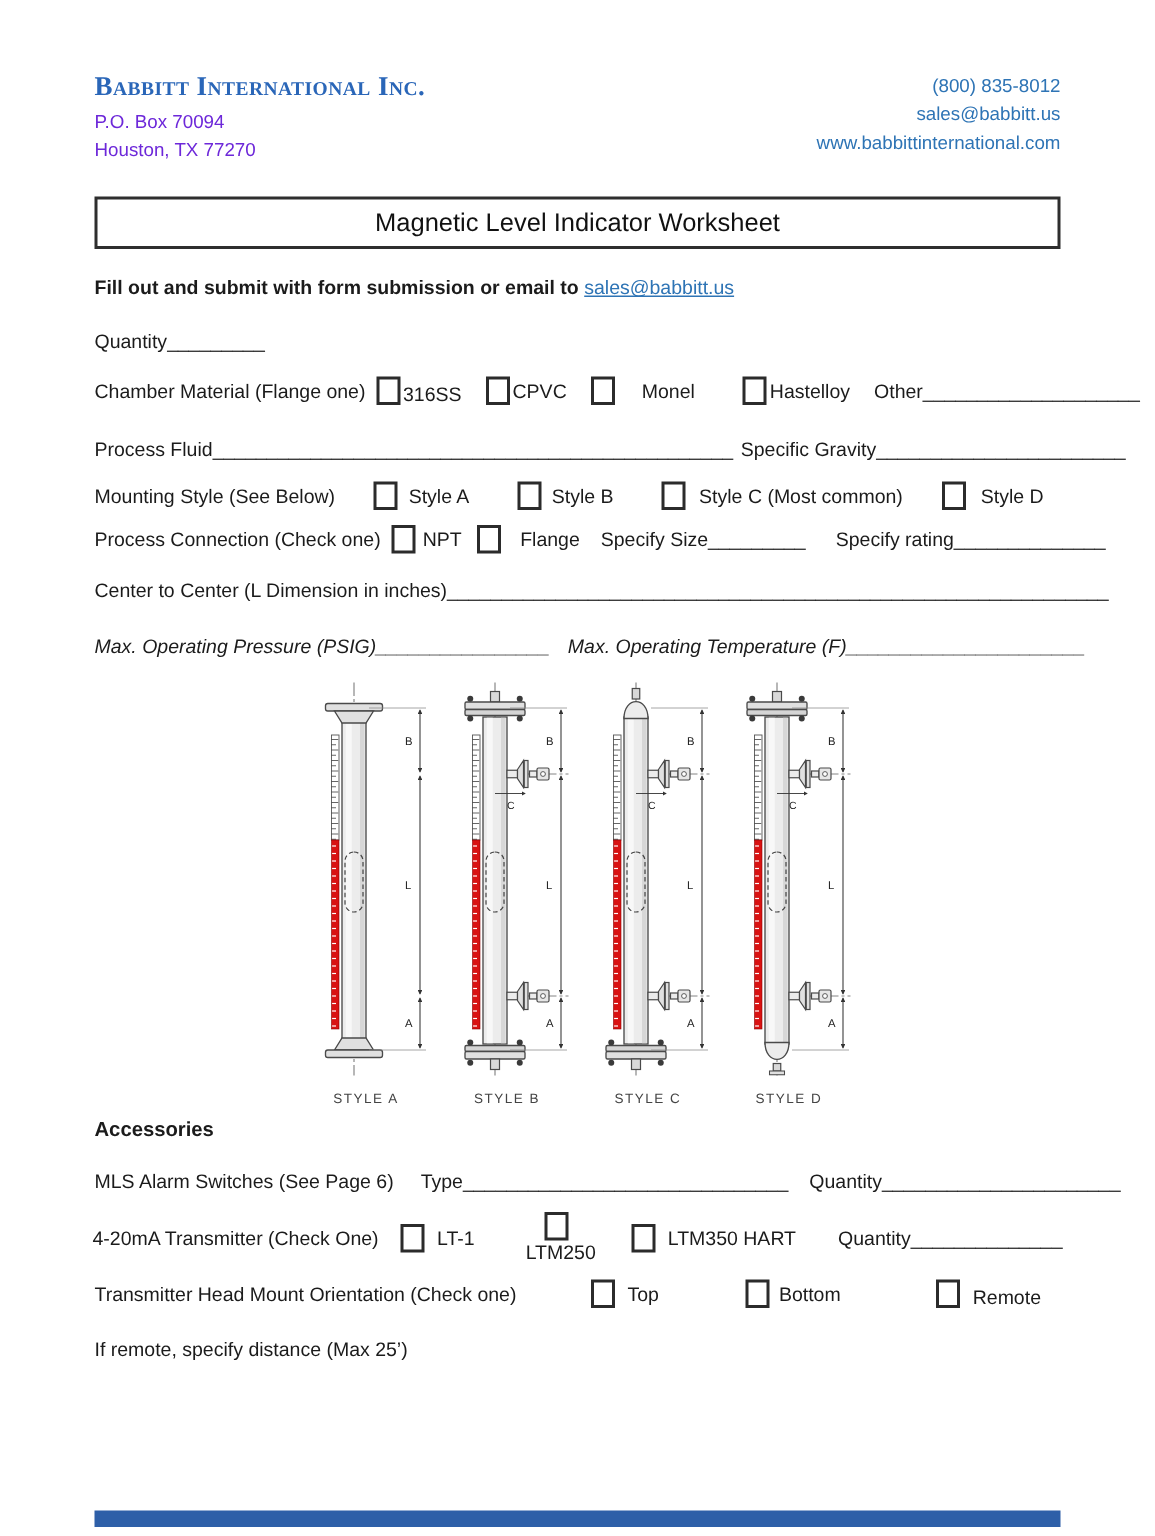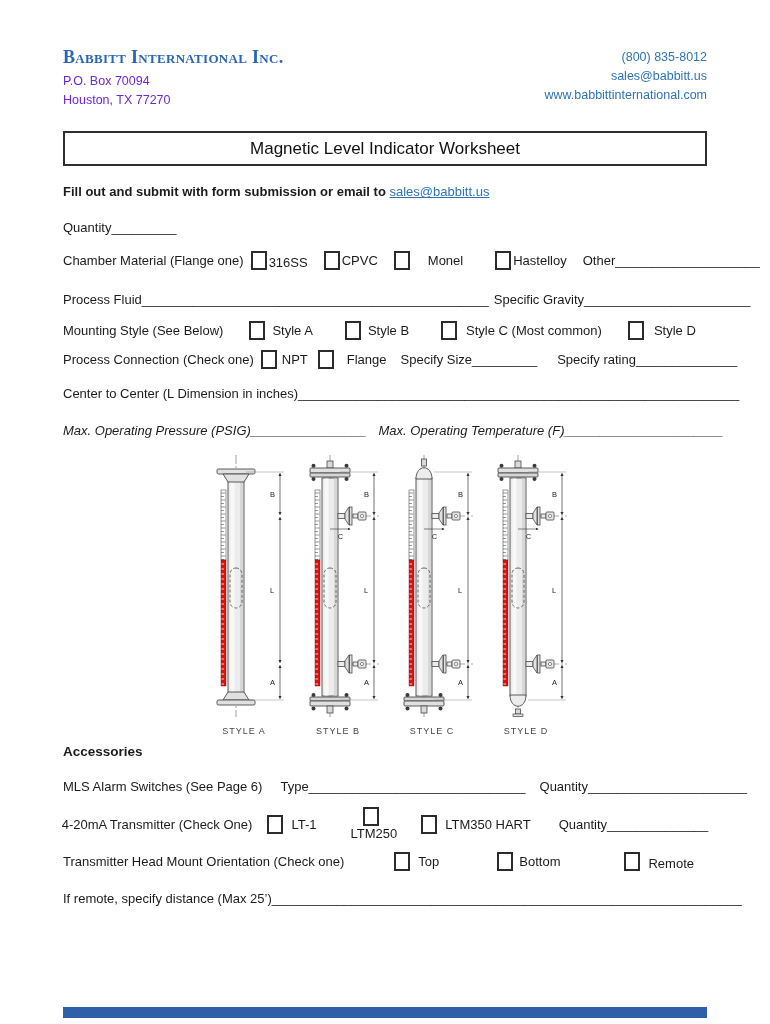--- a/index.html
+++ b/index.html
@@ -546,17 +546,16 @@
         <span class="cbl" style="margin-left:6px;">Bottom</span>
       </span>
     <span class="opt" style="margin-left:64px;align-items:flex-end;">
         <span class="cb"></span>
         <span class="cbl" style="margin-left:8px;">Remote</span>
       </span>
   </div>
 
   <div class="row" style="margin-top:20px;">
     <span>If remote, specify distance (Max 25’) </span>
-      <span class="blank">_________________________________________________________________</span>
   </div>
 
   <div class="footer-bar"></div>
 </div>
 
 </body></html>

